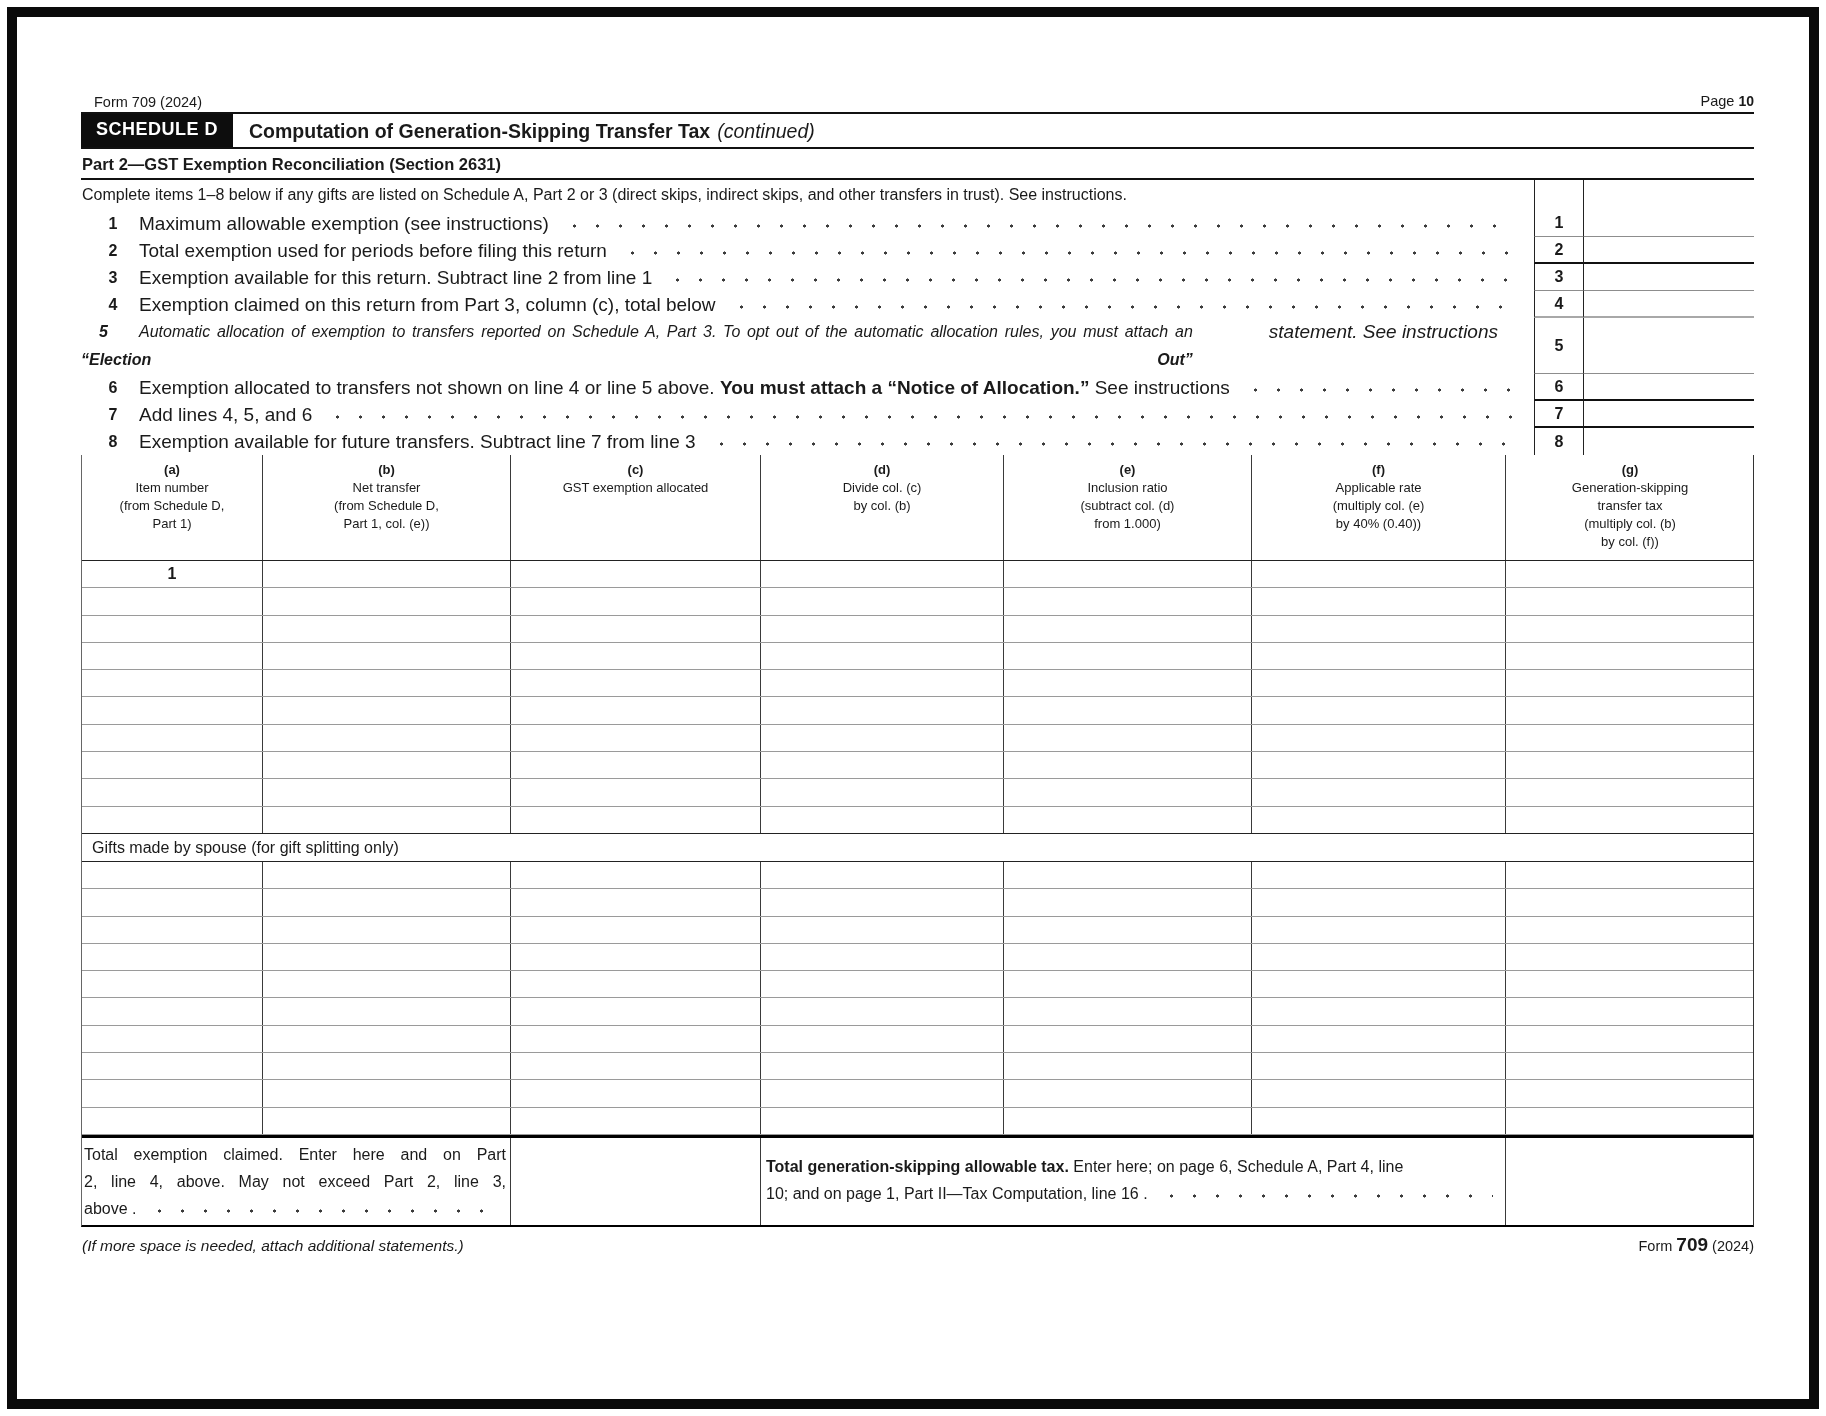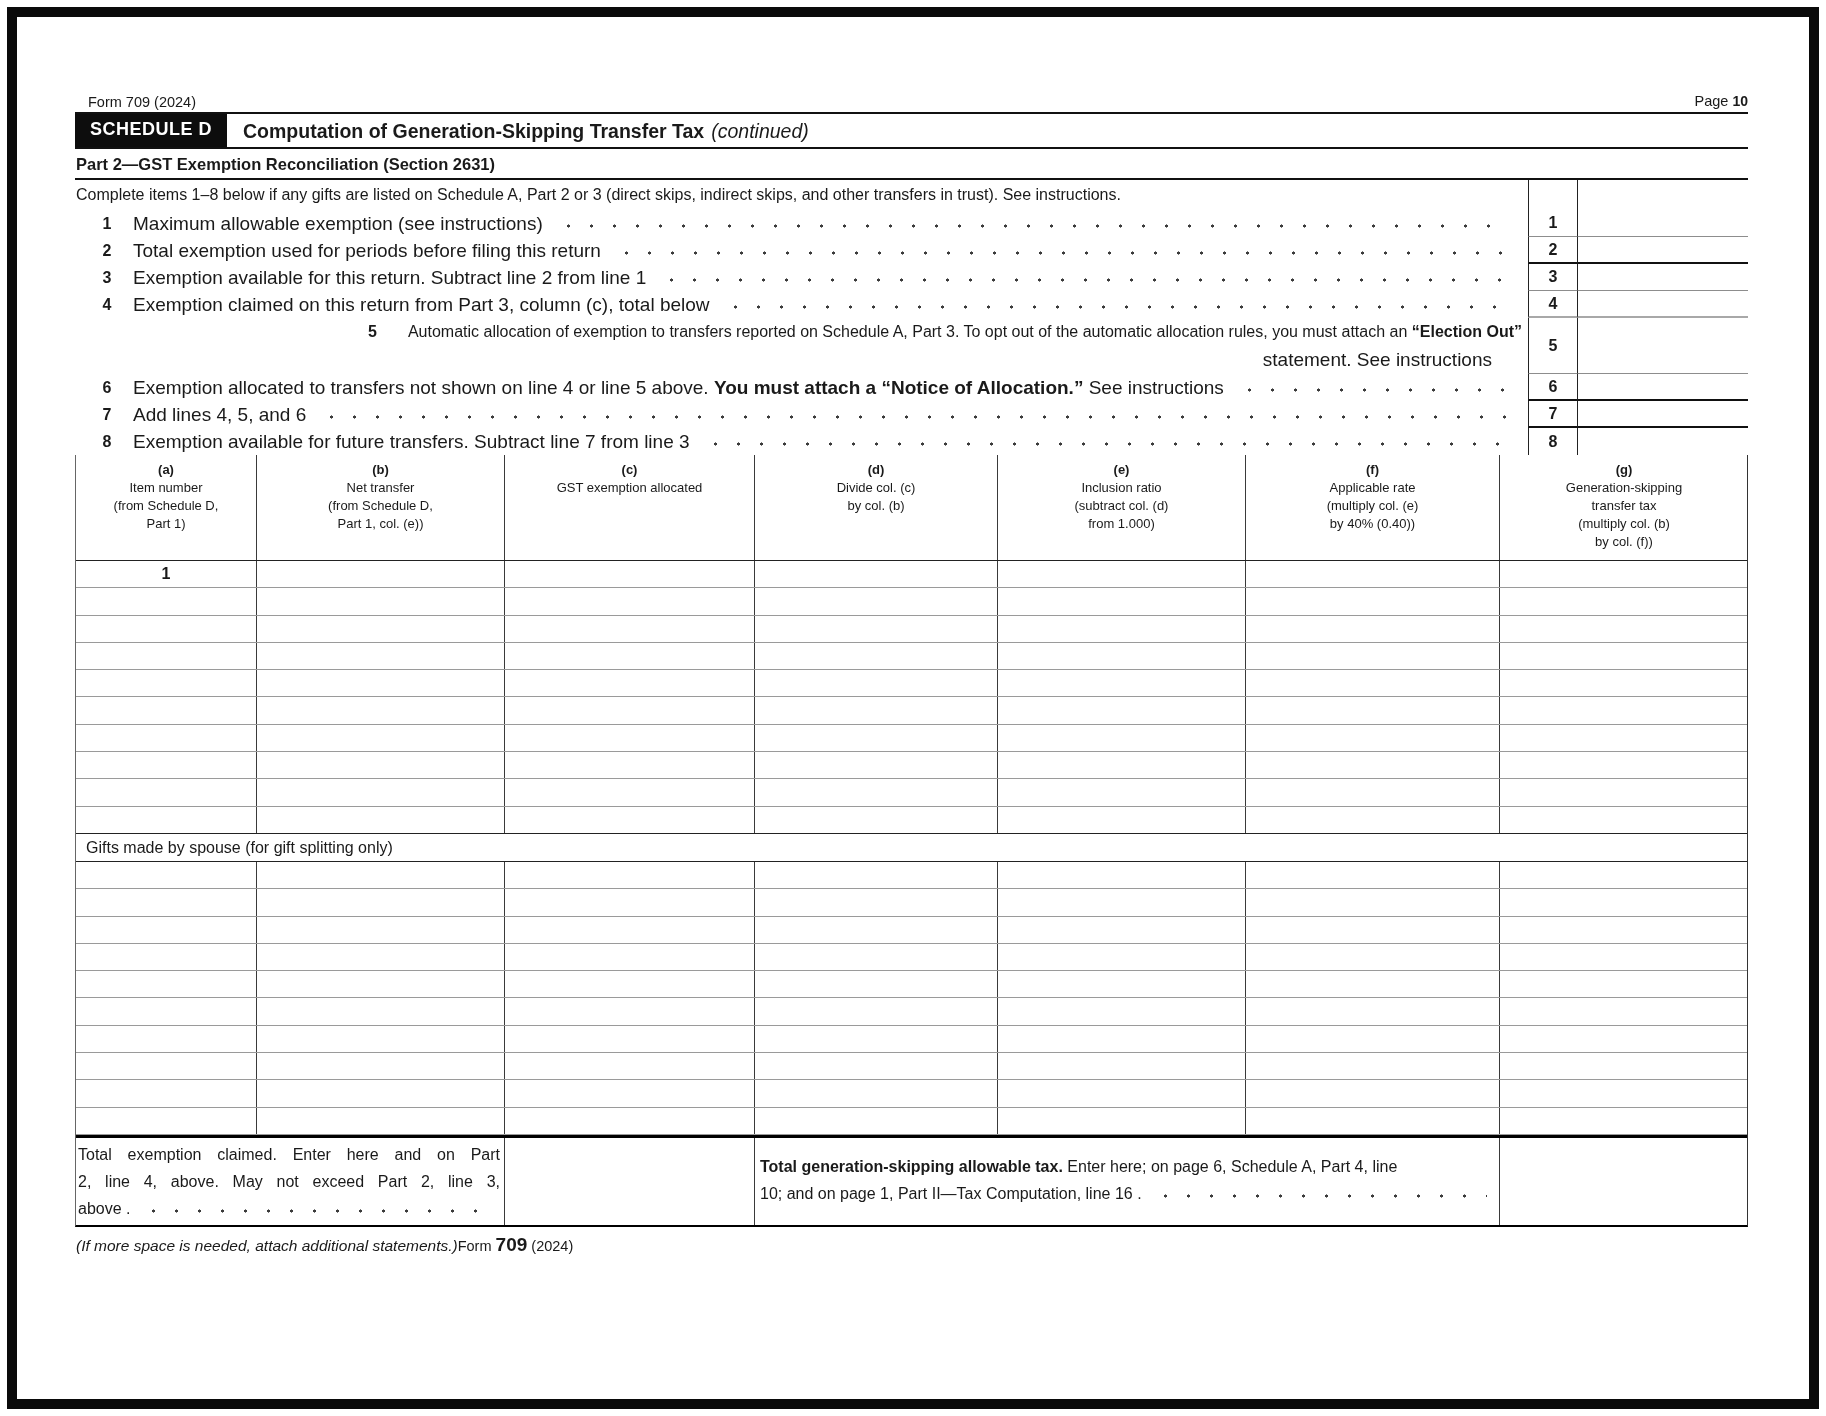--- a/index.html
+++ b/index.html
@@ -1,38 +1,38 @@
 <!DOCTYPE html>
 <html><head>
 <meta charset="utf-8">
 <style>
   * { box-sizing: border-box; margin: 0; padding: 0; }
   html,body { background:#e8e8e8; }
   body { font-family: "Liberation Sans", "DejaVu Sans", sans-serif; color:#1a1a1a; }
   .page { position:relative; width:1826px; height:1416px; background:#ffffff; overflow:hidden; }
   .frame { position:absolute; top:7px; left:7px; right:7px; bottom:7px; border:10px solid #0a0a0a; pointer-events:none; }
-  .content { position:absolute; left:75px; top:86px; width:1673px; }
+  .content { position:absolute; left:81px; top:86px; width:1673px; }
 
   
   .topline { display:flex; justify-content:space-between; align-items:flex-end; height:24px; }
   .form-id { font-size:14.5px; padding-left:13px; }
   .page-label { font-size:14.5px; }
   .page-num { font-size:14px; font-weight:bold; margin-left:4px; }
 
   
   .schedule-row { display:flex; align-items:stretch; margin-top:2px; border-bottom:2.4px solid #111; border-top:2px solid #111; }
   .schedule-badge { background:#0d0d0d; color:#fff; font-weight:bold; font-size:18px; padding:5px 15px 5px 15px; letter-spacing:.5px; }
   .schedule-title { font-weight:bold; font-size:19.5px; padding:6px 0 4px 16px; }
   .schedule-cont { font-style:italic; font-weight:500; font-size:19.5px; padding:6px 0 4px 7px; }
 
   
   .part-heading { font-weight:bold; font-size:16.5px; padding:6px 0 4px 1px; border-bottom:2.2px solid #111; }
   .p2-row { display:flex; align-items:stretch; }
   .p2-main { flex:1 1 auto; width:1453px; display:flex; align-items:flex-start; }
-  .p2-main.col { flex-direction:column; align-items:flex-end; }
+  .p2-main.col { flex-direction:row; align-items:flex-start;font-style:italic; }
   .p2-num { flex:0 0 28px; margin-left:18px; font-weight:bold; text-align:center; font-size:16px; line-height:27px; }
   .p2-text { margin-left:12px; font-size:19px; line-height:27px; white-space:nowrap; }
   .p2-intro { font-size:16px; line-height:30px; padding-left:1px; }
   .leader { flex:1 1 auto; align-self:stretch; margin:0 22px 0 14px;
             background-image:radial-gradient(circle, #3a3a3a 1.4px, transparent 1.7px);
             background-size:23px 6px; background-repeat:repeat-x; background-position:left bottom 8px; }
   .p2-numbox { flex:0 0 50px; border-left:1.6px solid #222; border-right:1.6px solid #222;
                text-align:center; font-weight:bold; font-size:16px; display:flex; align-items:center; justify-content:center; }
   .p2-entry { flex:0 0 170px; }
   .h27 { height:27px; } .h30 { height:30px; } .h56 { height:56px; }
@@ -61,21 +61,21 @@
   .total-row { display:flex; border-top:3px solid #000; height:90px; }
   .t-left { flex:0 0 428px; font-size:16px; line-height:27px; padding:3px 4px 0 2px; }
   .t-right { flex:0 0 745px; font-size:16px; line-height:27px; padding:15px 6px 0 5px; }
   .t-entry-c { flex:0 0 250px; } .t-entry-g { flex:0 0 250px; }
   .tleader { flex:1 1 auto; align-self:stretch; margin:0 6px 0 12px;
              background-image:radial-gradient(circle, #3a3a3a 1.4px, transparent 1.7px);
              background-size:23px 6px; background-repeat:repeat-x; background-position:left bottom 8px; }
   .just { text-align:justify; text-align-last:justify; }
 
   
-  .footer-row { display:flex; margin-top:7px; align-items:baseline; }
+  .footer-row { display:flex; justify-content:space-between; margin-top:7px; align-items:baseline;gap:23px; }
   .footer-note { font-style:italic; font-size:15.5px; padding-left:1px; }
   .footer-form { font-size:14.5px; }
   .footer-form b { font-size:19px; }
 </style>
 </head>
 <body>
 
 <div class="page">
   <div class="frame"></div>
   <div class="content">

